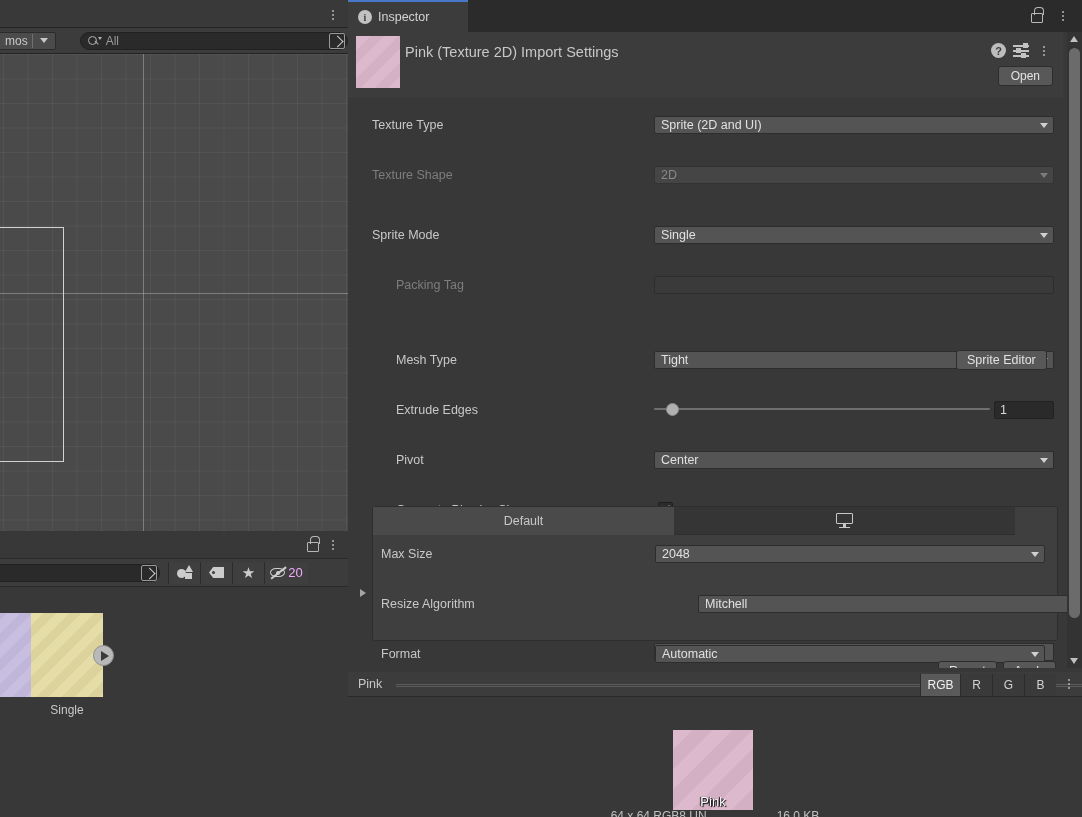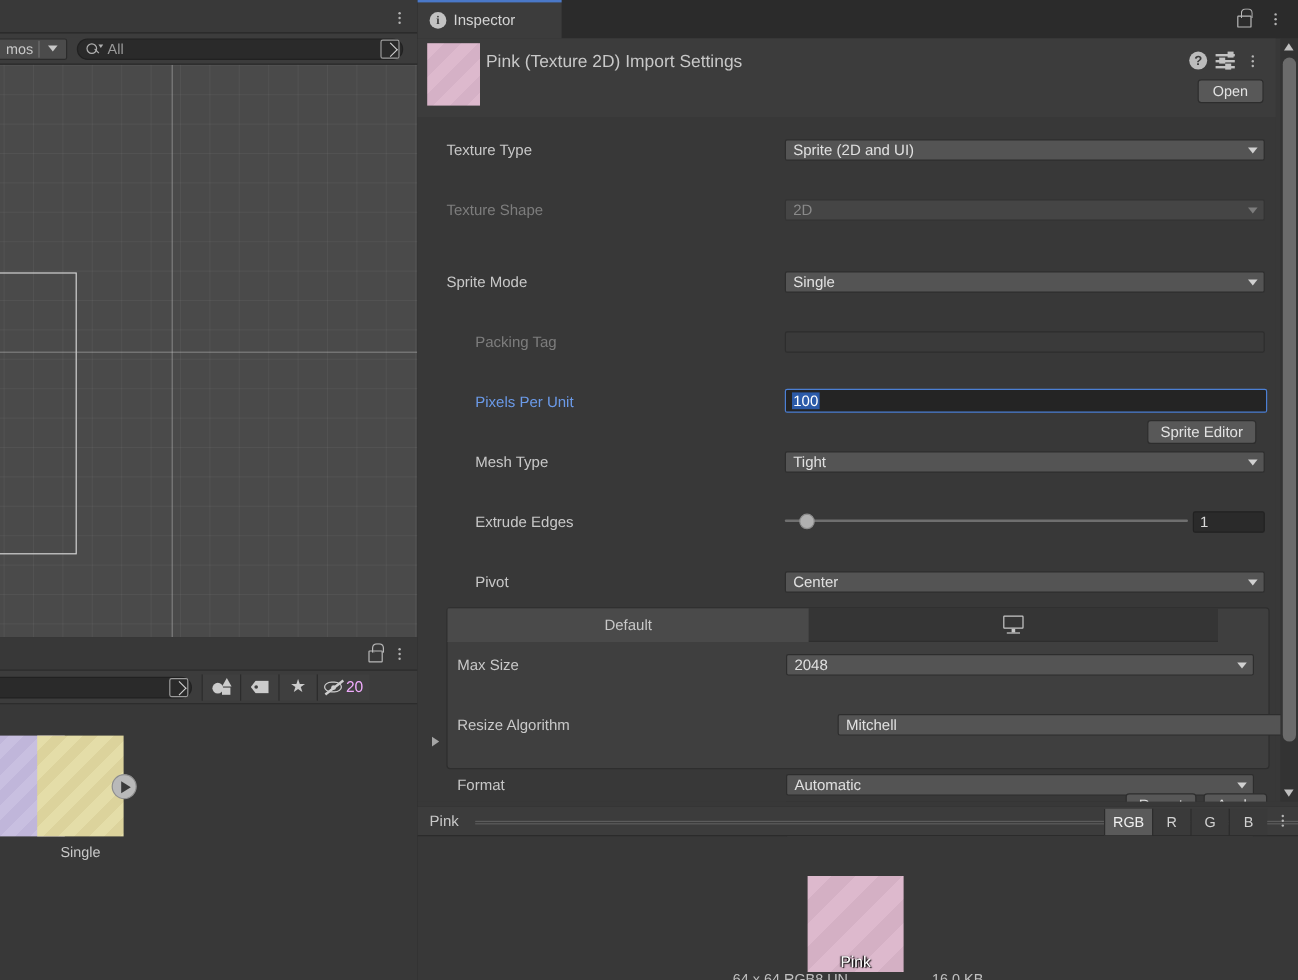--- a/index.html
+++ b/index.html
@@ -33,21 +33,21 @@
   }
   .kebab-ico {
     display: inline-flex; flex-direction: column; align-items: center;
     justify-content: center; gap: 2px; width: 14px; height: 18px;
   }
   .kebab-ico i { width: 2px; height: 2px; background: #b4b4b4; border-radius: 50%; display:block;}
   #scene-kebab { position: absolute; right: 8px; top: 6px; }
 
   #scene-toolbar {
     position: absolute; left: 0; top: 28px; width: 348px; height: 26px;
-    background: #3c3c3c; display: flex; align-items: center; gap: 0;
+    background: #3c3c3c; display: flex; align-items: center; gap: 16px;
     border-bottom: 1px solid #232323;
   }
   #gizmos-btn {
     height: 18px; display: flex; align-items: center; color: #c8c8c8;
     font-size: 12px; padding-left: 2px; margin-left: -2px;
     background: #4b4b4b; border: 1px solid #2b2b2b; border-radius: 2px;
     margin-top:0;
   }
   #gizmos-btn .lbl { padding: 0 4px; }
   #gizmos-btn .divider { width:1px; height:14px; background:#707070; }
@@ -529,26 +529,20 @@
         </div>
       </div>
 
       <div class="row" style="top:99px">
         <span class="lbl dim" style="left:48px">Packing Tag</span>
         <div class="txtfield" style="left:306px; width:400px; background:#3a3a3a; border-color:#2d2d2d;">
           <span></span>
         </div>
       </div>
 
-      <div class="row" style="top:124px">
-        <span class="lbl blue" style="left:48px">Pixels Per Unit</span>
-        <div class="txtfield focused" style="left:306px; width:402px; top:2px;">
-          <span class="sel-text">100</span>
-        </div>
-      </div>
 
       <div class="row" style="top:149px">
         <span class="lbl" style="left:48px">Mesh Type</span>
         <div class="dd" style="left:306px; width:400px;">
           <span>Tight</span>
           <span class="caret"></span>
         </div>
       </div>
 
       <div class="row" style="top:174px">

